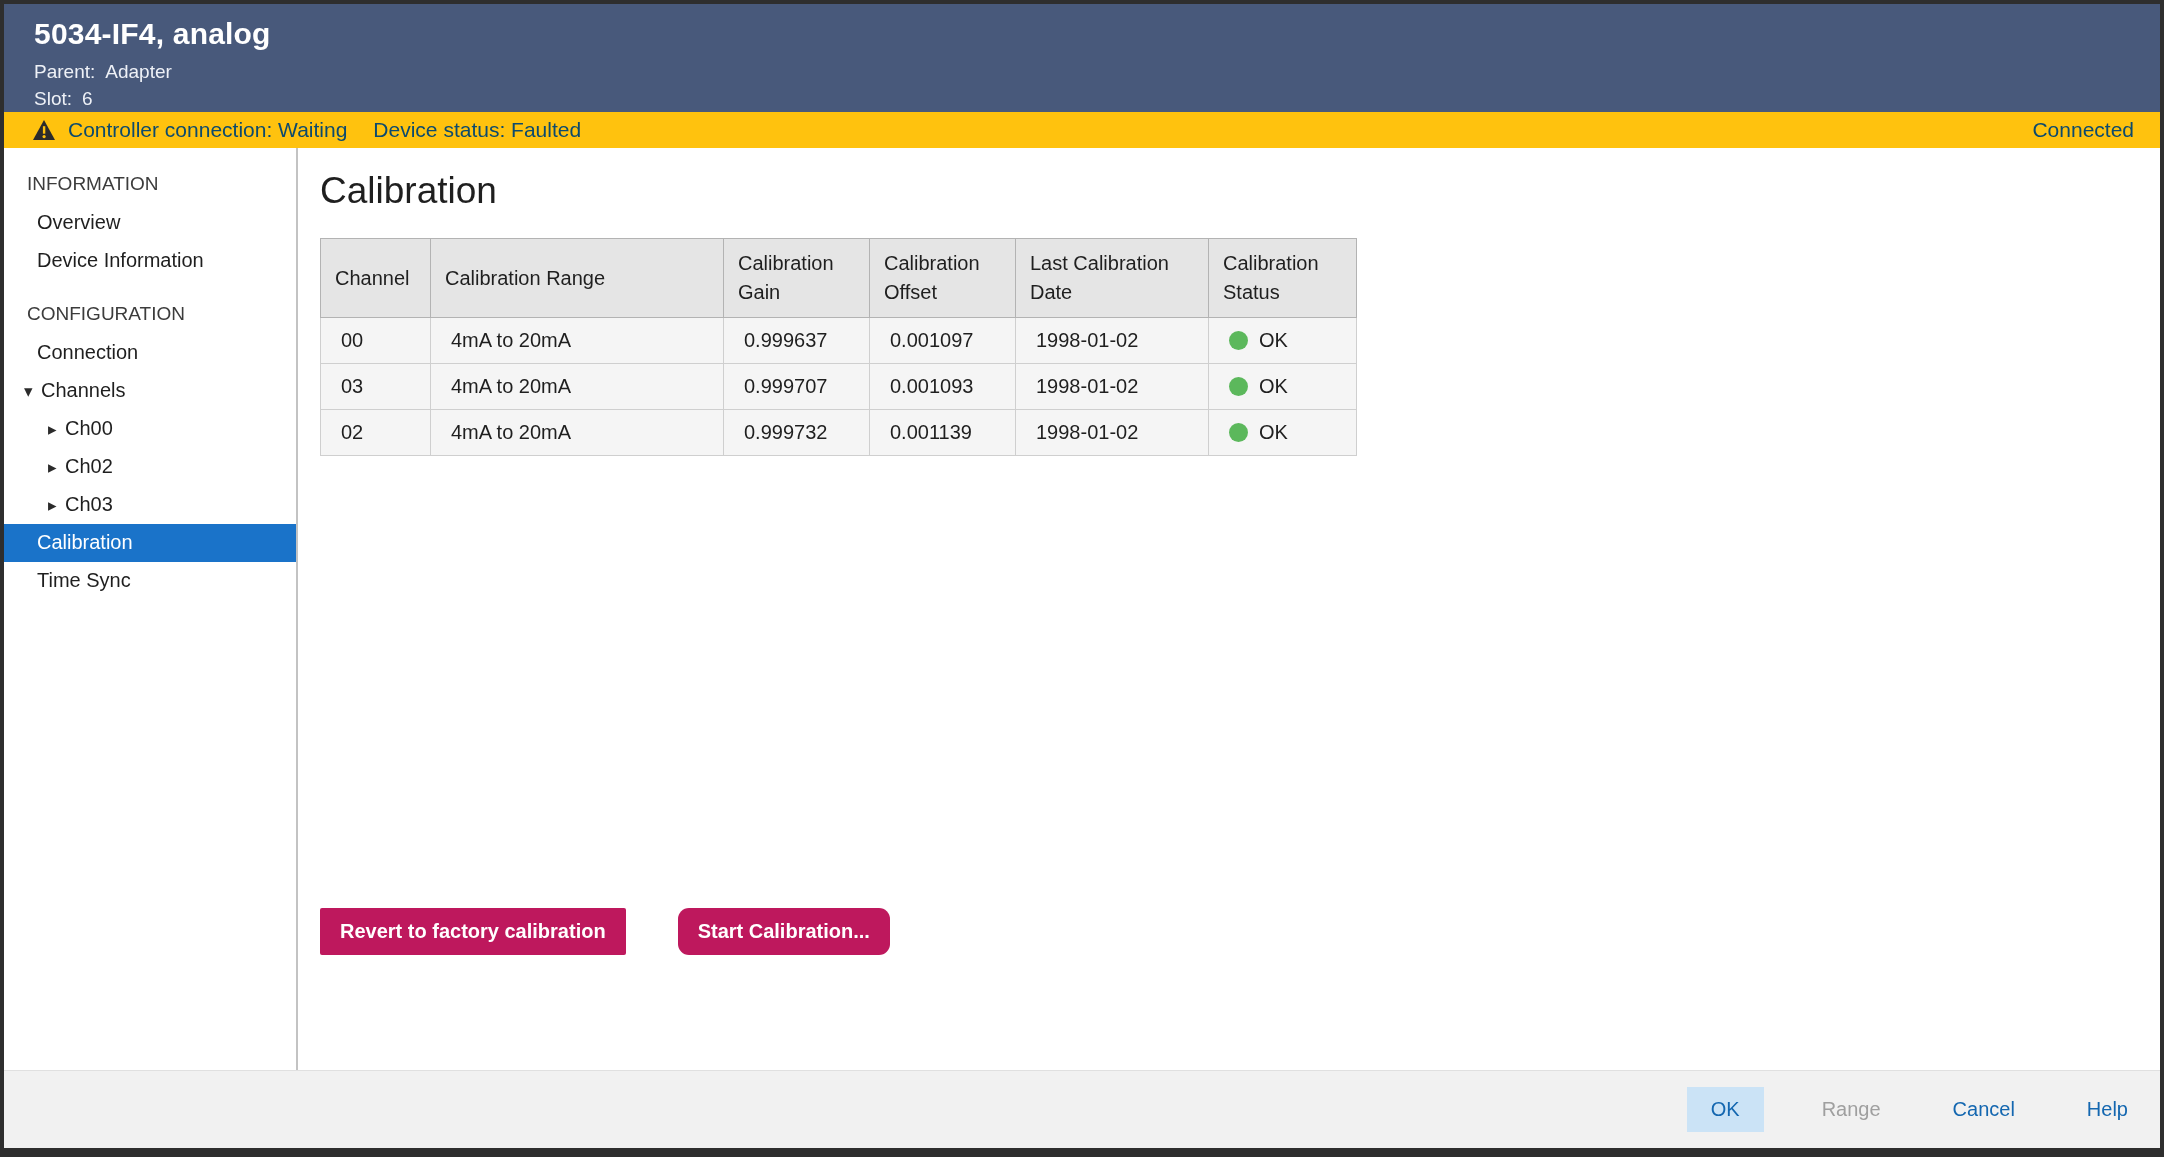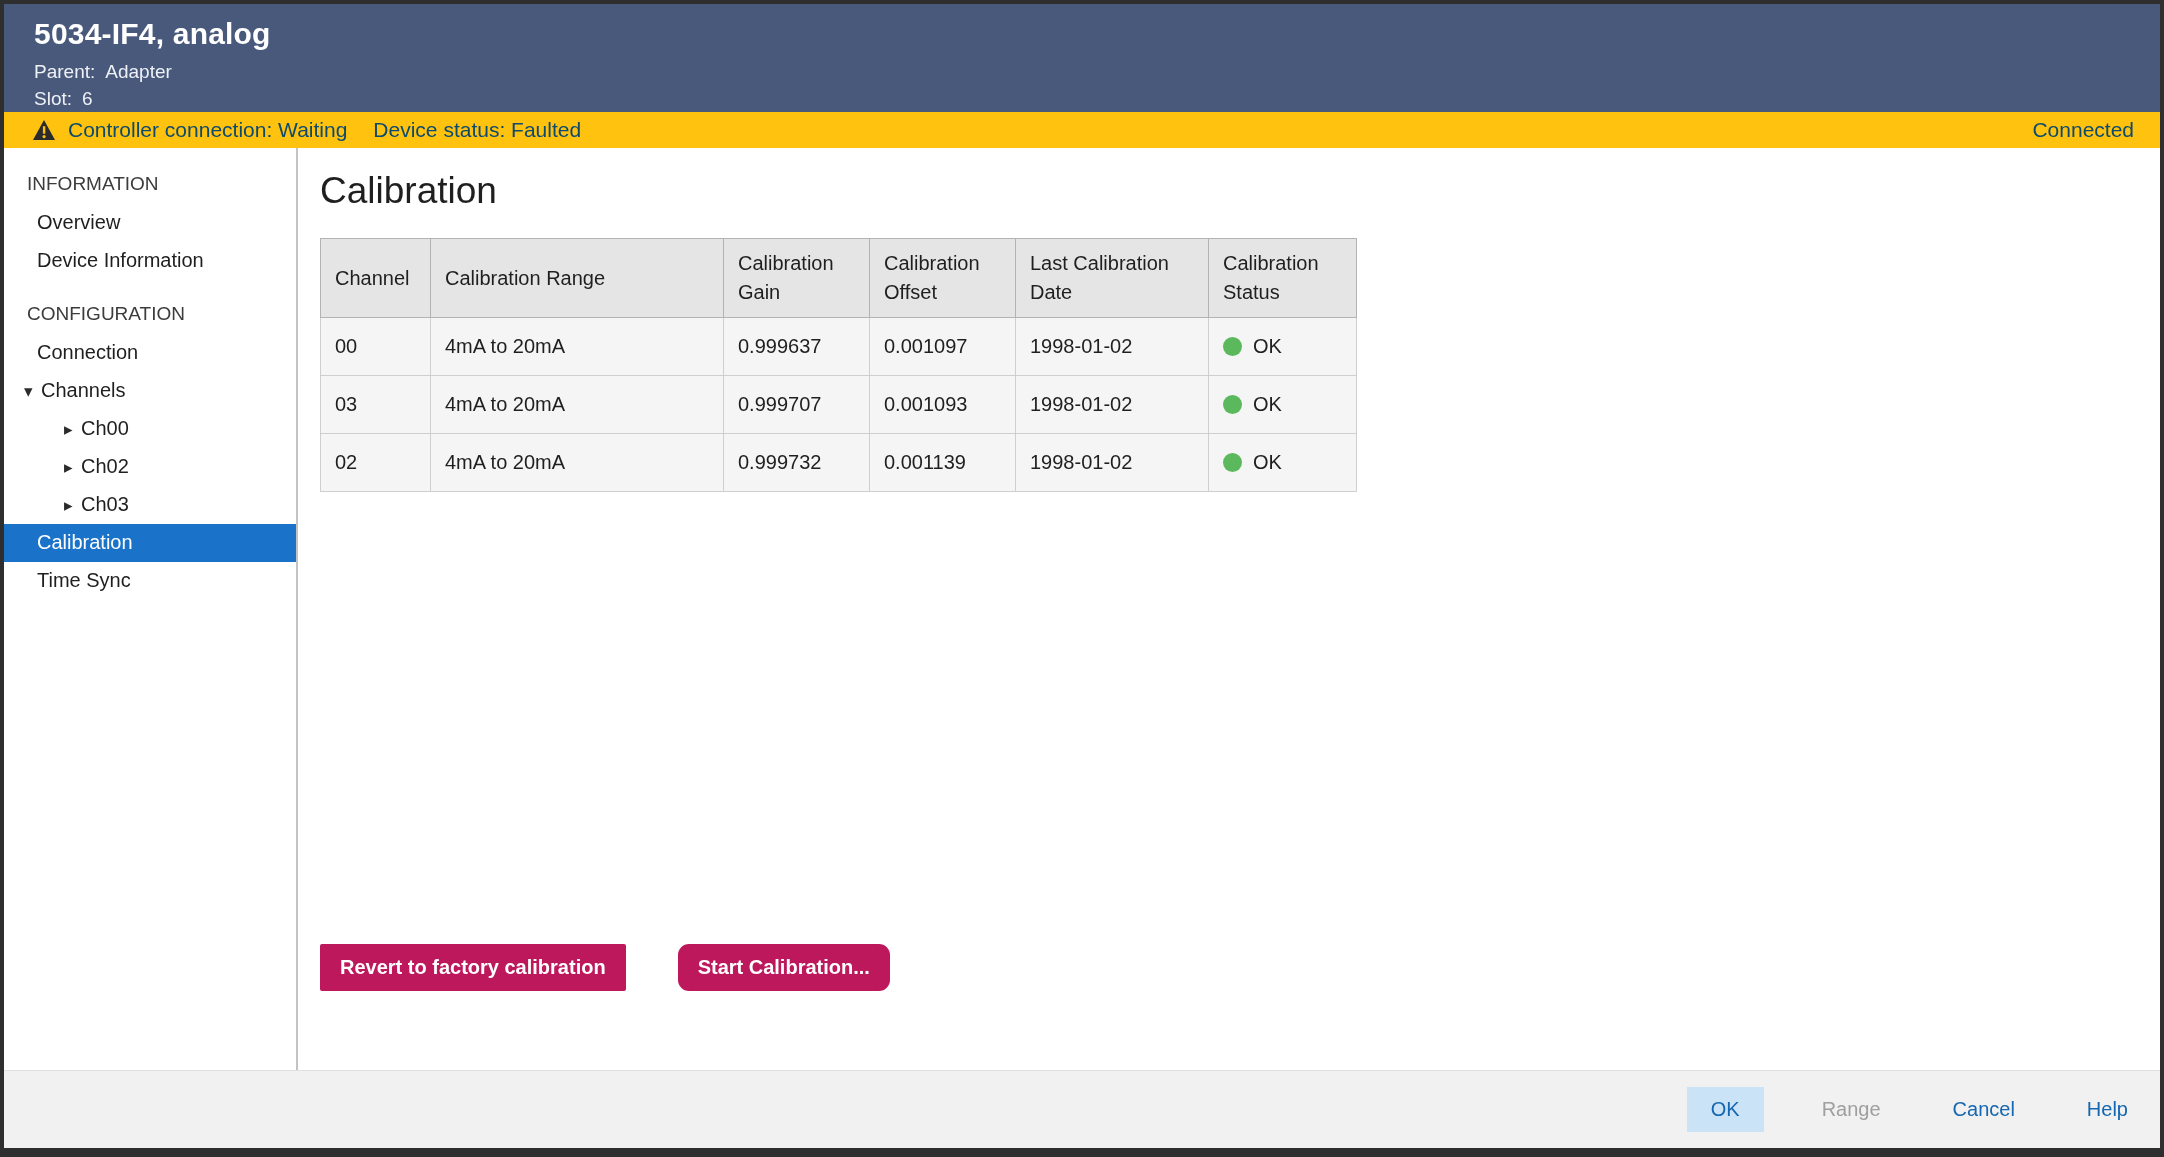--- a/index.html
+++ b/index.html
@@ -77,21 +77,21 @@
     font-size: 19px;
   }
   .sidebar .gap { height: 14px; }
   .sidebar .item {
     padding: 7px 0 8px 33px;
     color: #1f1f1f;
     cursor: default;
     white-space: nowrap;
   }
   .sidebar .item.tree-parent { padding-left: 20px; }
-  .sidebar .item.tree-child { padding-left: 60px; }
+  .sidebar .item.tree-child { padding-left: 44px; }
   .sidebar .tri {
     display: inline-block;
     width: 17px;
     font-size: 17px;
     color: #2b2b2b;
   }
   .sidebar .item.selected {
     background: #1A73C9;
     color: #ffffff;
   }
@@ -129,22 +129,22 @@
     text-align: left;
     vertical-align: middle;
     padding: 10px 14px;
     height: 76px;
     line-height: 29px;
     color: #1f1f1f;
   }
   .caltable td {
     background: #f5f5f5;
     border: 1px solid #cfcfcf;
-    padding: 10px 14px;
-    height: 58px;
+    padding: 10px 20px;
+    height: 46px;
     vertical-align: middle;
     color: #1f1f1f;
   }
   .status-cell { display: flex; align-items: center; }
   .dot {
     width: 19px; height: 19px;
     border-radius: 50%;
     background: #5CB85C;
     display: inline-block;
     margin-right: 11px;

